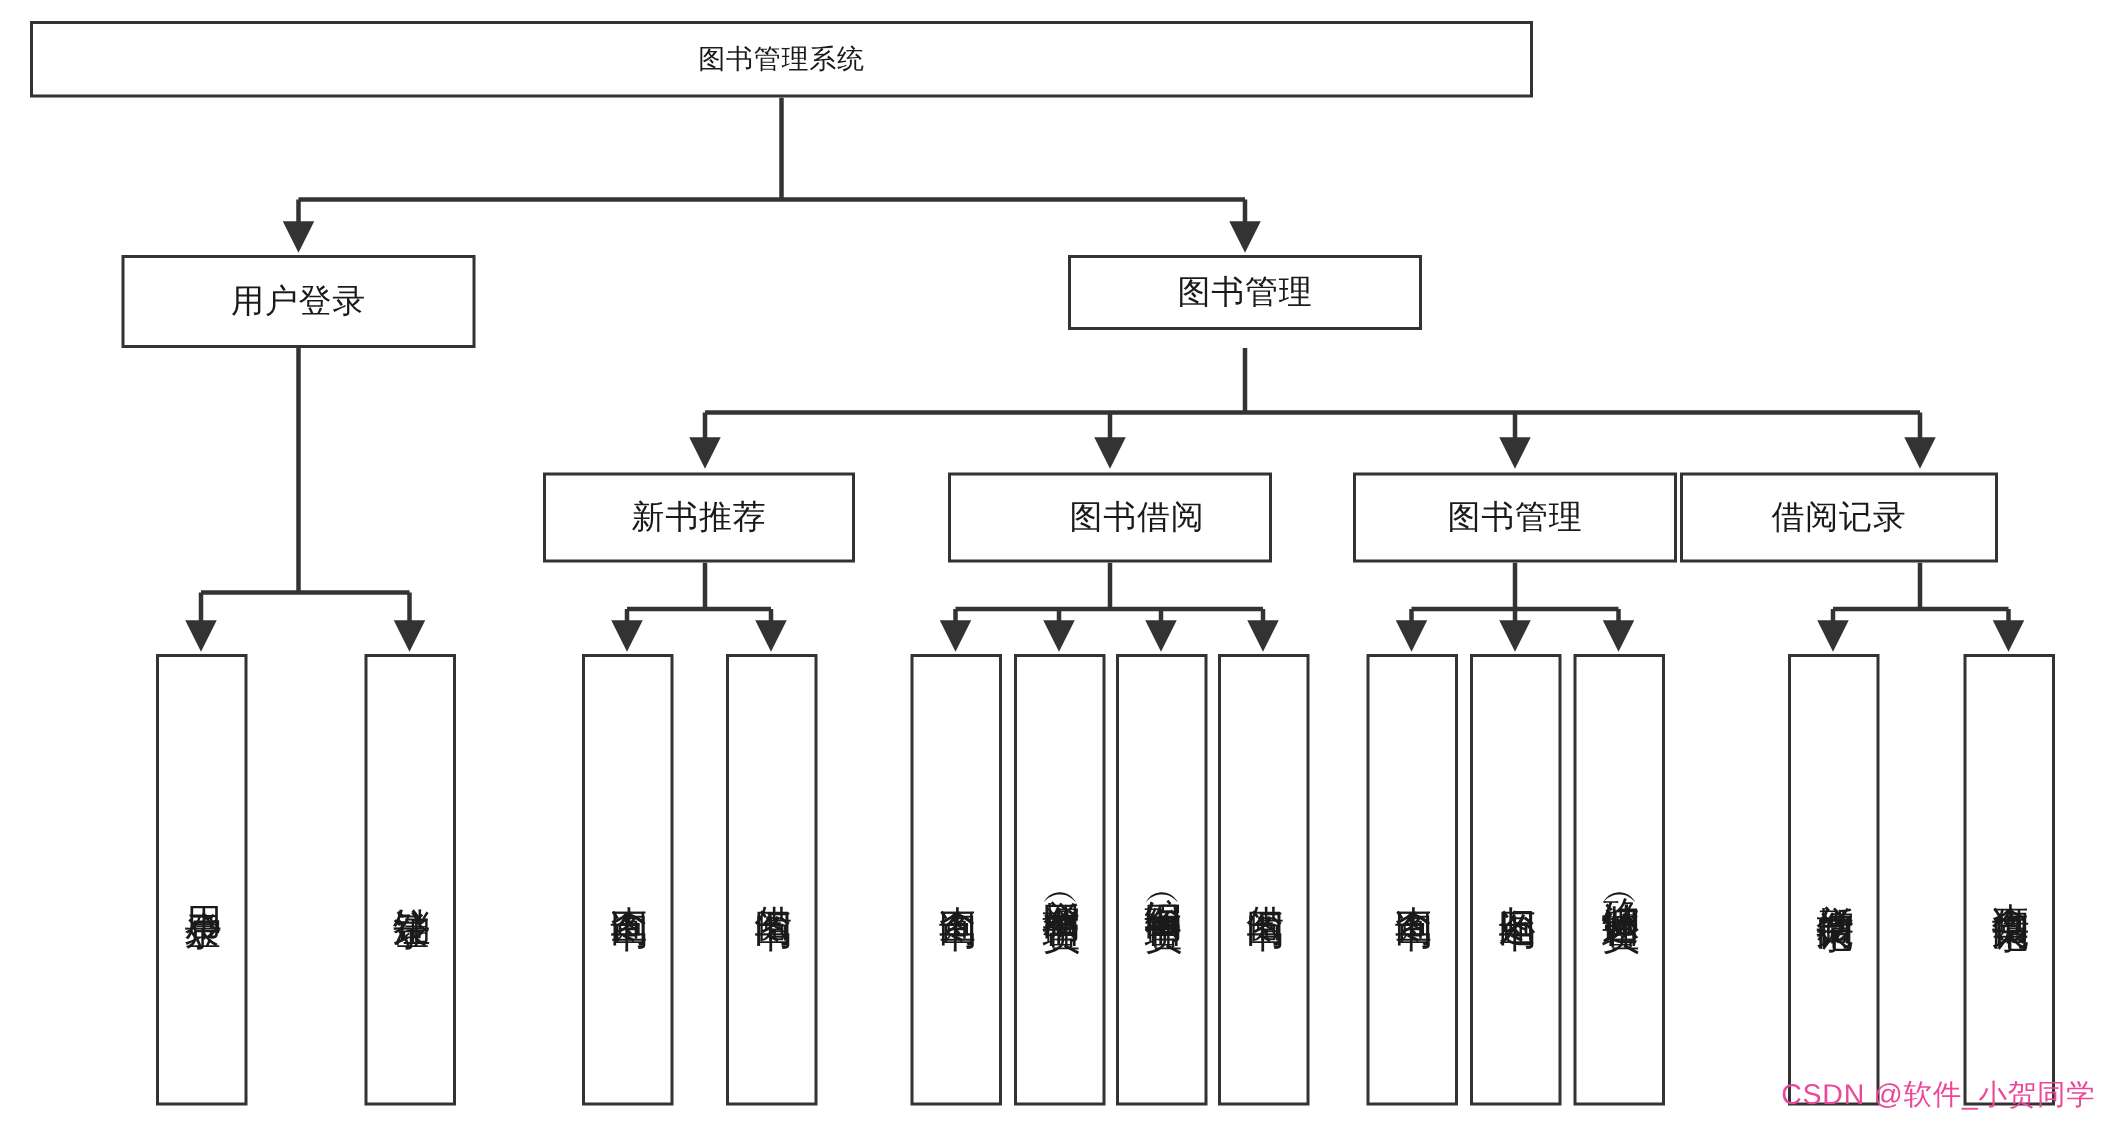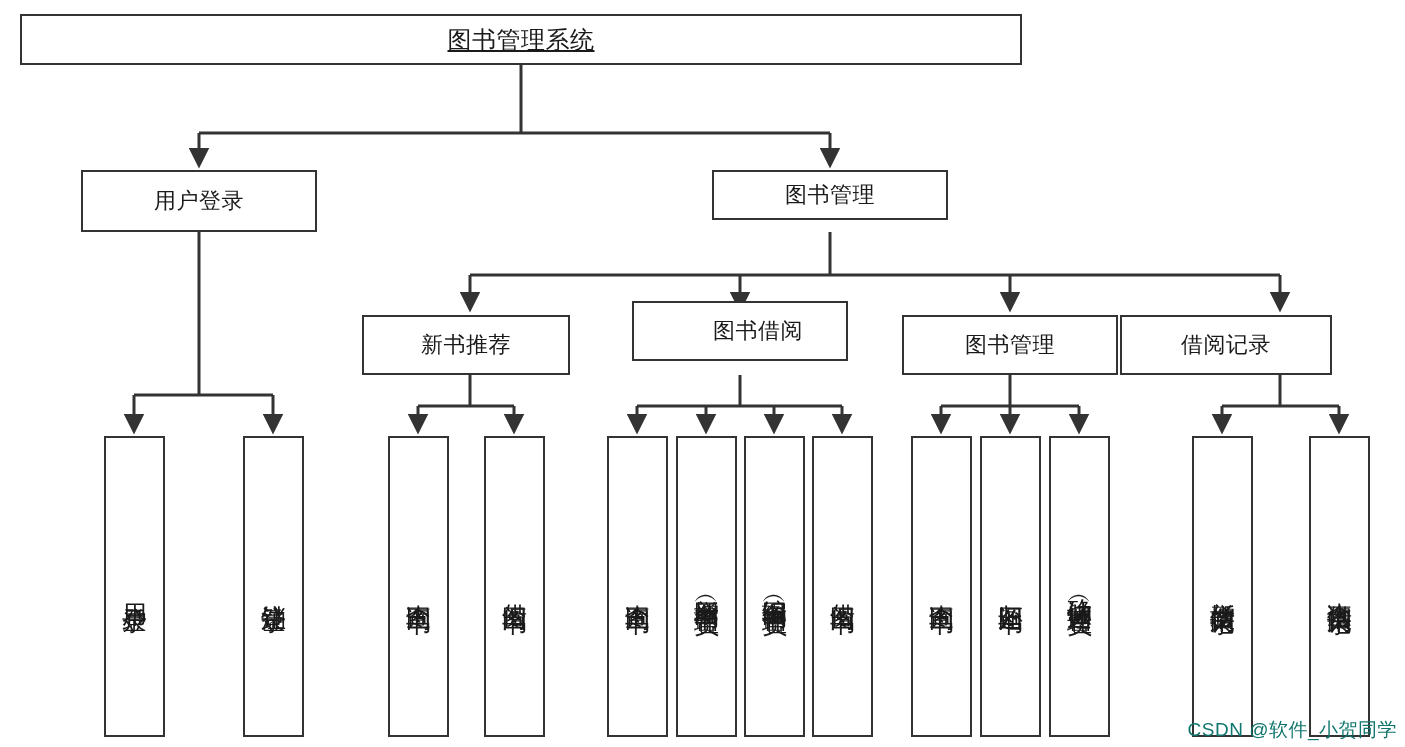--- a/index.html
+++ b/index.html
@@ -40,41 +40,41 @@
     display: block;
     text-align: center;
     line-height: 1.05;
     letter-spacing: 0.5px;
   }
   
   .node.horiz .label {
     font-size: 22px;
     white-space: nowrap;
   }
-  .node.root .label { font-size: 24px; text-decoration: underline; }
+  .node.root .label { font-size: 18px; }
   
   .node.vert {
     align-items: center;
     justify-content: center;
     padding-top: 2px;
   }
   .node.vert .label {
     writing-mode: vertical-rl;
     text-orientation: upright;
     font-size: 25px;
     line-height: 1.0;
     letter-spacing: 2px;
     white-space: nowrap;
   }
   .watermark {
     position: absolute;
     right: 8px;
     bottom: 4px;
     font-size: 19px;
-    color: #0f766e;
+    color: #ec4899;
     white-space: nowrap;
     z-index: 5;
     letter-spacing: 0.5px;
   }
 </style>
 </head>
 <body>
 
 <div id="canvas">
 
@@ -135,21 +135,21 @@
   <div class="node horiz" style="left:81px; top:170px; width:236px; height:62px;">
     <span class="label">用户登录</span>
   </div>
   <div class="node horiz" style="left:712px; top:170px; width:236px; height:50px;">
     <span class="label">图书管理</span>
   </div>
 
   <div class="node horiz" style="left:362px; top:315px; width:208px; height:60px;">
     <span class="label">新书推荐</span>
   </div>
-  <div class="node horiz" style="left:632px; top:301px; width:216px; height:60px;padding-left:36px;">
+  <div class="node horiz" style="left:632px; top:315px; width:216px; height:60px;padding-left:36px;">
     <span class="label">图书借阅</span>
   </div>
   <div class="node horiz" style="left:902px; top:315px; width:216px; height:60px;">
     <span class="label">图书管理</span>
   </div>
   <div class="node horiz" style="left:1120px; top:315px; width:212px; height:60px;">
     <span class="label">借阅记录</span>
   </div>
 
   <div class="node vert" style="left:104px; top:436px; width:61px; height:301px;">

